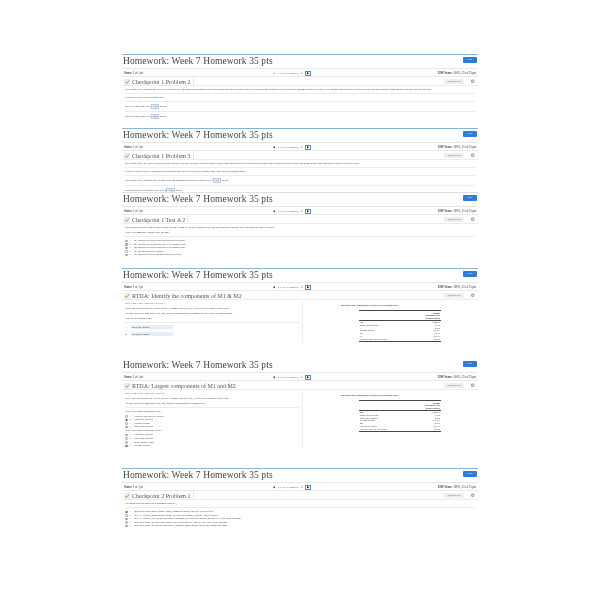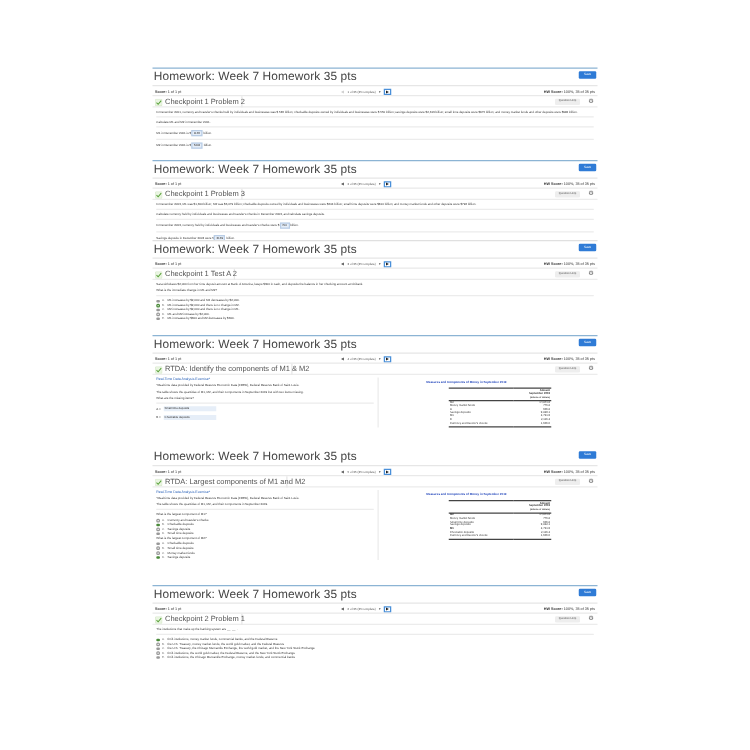--- a/index.html
+++ b/index.html
@@ -1,18 +1,18 @@
 <!DOCTYPE html>
 <html><head>
 <meta charset="utf-8">
 <style>
   * { box-sizing: border-box; margin: 0; padding: 0; }
   html, body { width: 600px; height: 600px; background: #ffffff; overflow: hidden; }
   body { font-family: "Liberation Sans", sans-serif; color: #333; position: relative; }
-  .panel { position: absolute; left: 122px; width: 356px; background: #fff; }
+  .panel { position: absolute; left: 122px; width: 356px; background: #fff; font-family: Liberation Serif, serif; }
   .topline { height: 1px; background: #8cb4d4; width: 100%; }
   .hdr { position: relative; height: 12px; margin-top: 1px; }
   .hw-title { position: absolute; left: 1px; top: 0; font-size: 9.5px; color: #444; white-space: nowrap; letter-spacing: 0.1px; }
   .save-btn { position: absolute; right: 1px; top: 1px; width: 14px; height: 6px; background: #2f7bd6; border-radius: 1px; color: #fff; font-size: 2.5px; line-height: 6px; text-align: center; }
   .scorebar { position: relative; height: 8px; border-top: 1px solid #e6e6e6; }
   .score-l { position: absolute; left: 2px; top: 2px; font-size: 3px; color: #333; }
   .score-l b { font-weight: bold; }
   .nav { position: absolute; left: 150px; top: 1px; height: 6px; display: flex; align-items: center; gap: 2px; }
   .nav-prev { font-size: 3px; color: #555; width: 4px; text-align: center; }
   .nav-sel { font-size: 2.4px; color: #555; white-space: nowrap; }

